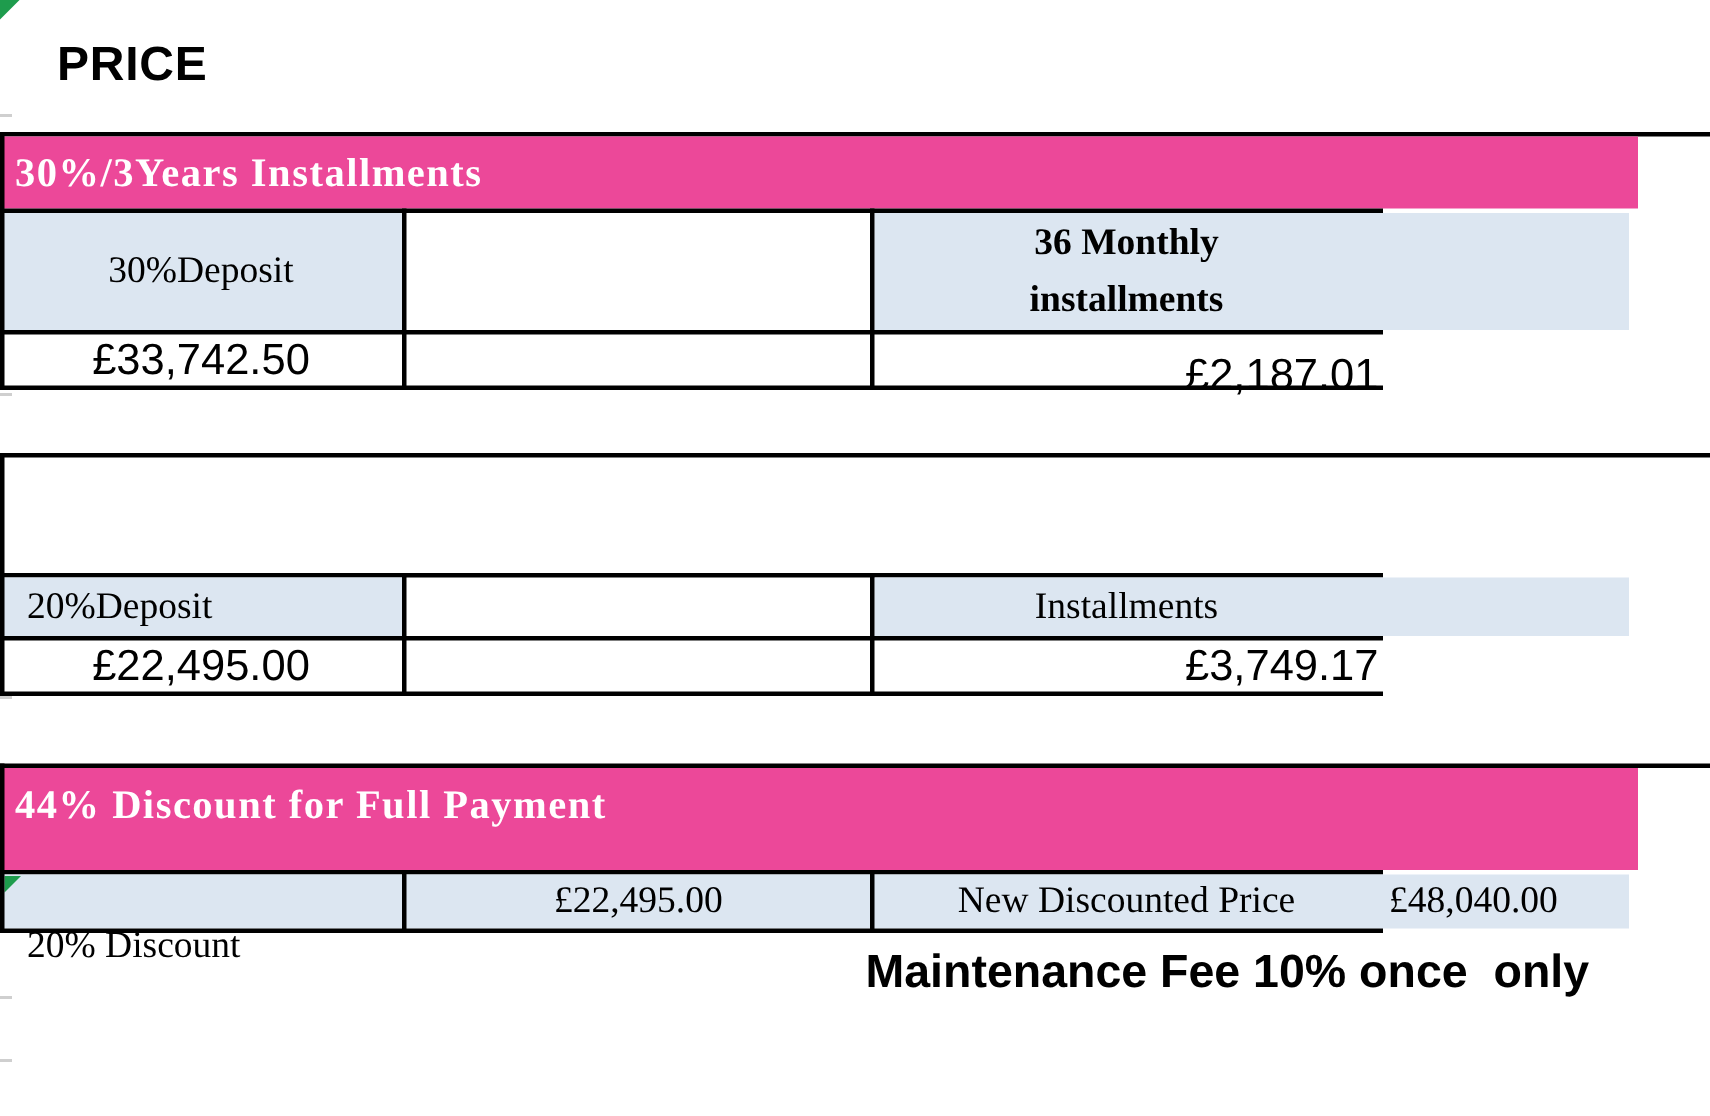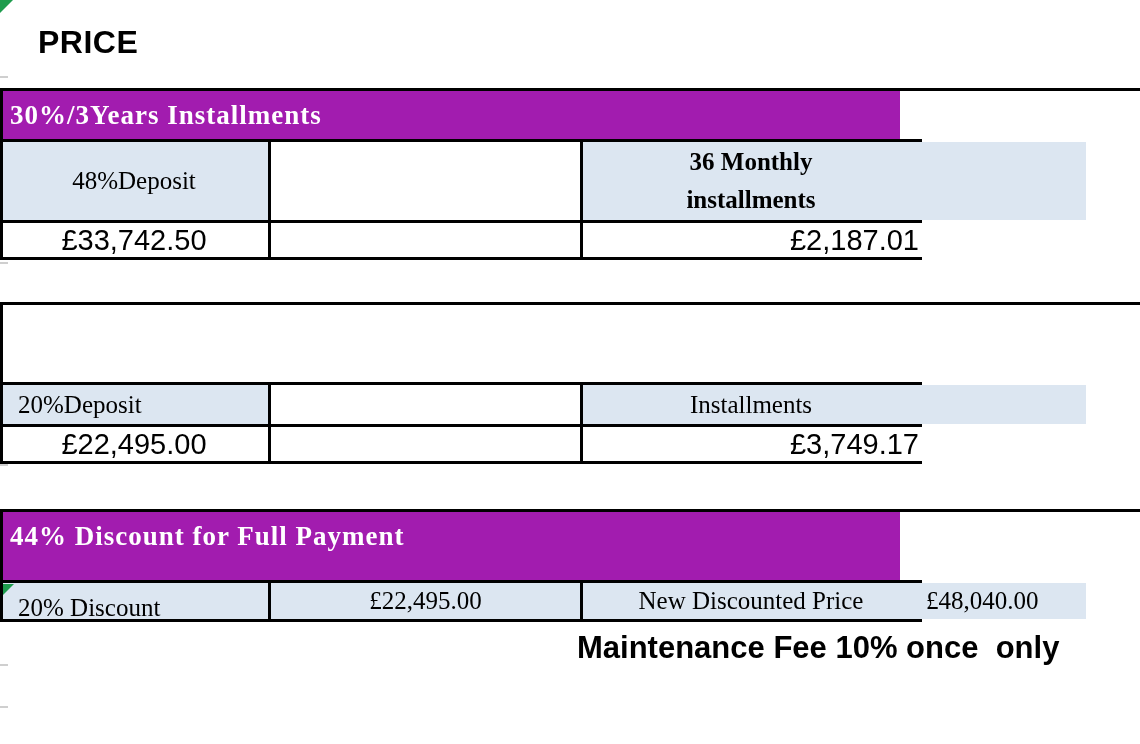--- a/index.html
+++ b/index.html
@@ -3,21 +3,21 @@
 <meta charset="utf-8">
 <style>
   html,body{margin:0;padding:0;background:#fff;}
   #canvas{
     position:relative;width:1140px;height:744px;background:#ffffff;overflow:hidden;
     font-family:"Liberation Serif", serif;color:#000;
   }
   .hline{position:absolute;height:3px;background:#000;}
   .vline{position:absolute;width:3px;background:#000;}
   .tick{position:absolute;left:0;width:8px;height:2px;background:#cfcfcf;}
-  .bar{position:absolute;left:0;width:900px;background:#a21caf;}
+  .bar{position:absolute;left:0;width:1092px;background:#ec4899;}
   .bar-title{
     color:#fff;font-family:"Liberation Serif", serif;font-weight:bold;
     font-size:27px;letter-spacing:1px;padding-left:10px;
   }
   .fill{position:absolute;background:#DCE6F1;}
   .cell{
     position:absolute;display:flex;align-items:center;justify-content:center;
     font-size:25px;font-family:"Liberation Serif", serif;
   }
   .cell.left{justify-content:flex-start;padding-left:18px;}
@@ -59,32 +59,32 @@
 
   <div class="hline" style="left:0;top:88px;width:1140px;"></div>
   <div class="bar" style="top:91px;height:48px;display:flex;align-items:center;">
     <span class="bar-title" style="position:static;">30%/3Years Installments</span>
   </div>
   <div class="hline" style="left:0;top:139px;width:922px;"></div>
 
   <div class="fill" style="left:0;top:142px;width:268px;height:78px;"></div>
   <div class="fill" style="left:583px;top:142px;width:503px;height:78px;"></div>
 
-  <div class="cell" style="left:0;top:142px;width:268px;height:78px;">48%Deposit</div>
+  <div class="cell" style="left:0;top:142px;width:268px;height:78px;">30%Deposit</div>
   <div class="cell" style="left:271px;top:142px;width:309px;height:78px;"></div>
   <div class="cell two-line" style="left:583px;top:142px;width:336px;height:78px;">
     <span>36 Monthly</span>
     <span>installments</span>
   </div>
 
   <div class="hline" style="left:0;top:220px;width:922px;"></div>
 
   <div class="cell sans" style="left:0;top:223px;width:268px;height:34px;">£33,742.50</div>
   <div class="cell" style="left:271px;top:223px;width:309px;height:34px;"></div>
-  <div class="cell sans right" style="left:583px;top:223px;width:336px;height:34px;">£2,187.01</div>
+  <div class="cell sans right" style="left:583px;top:233px;width:336px;height:34px;">£2,187.01</div>
 
   <div class="hline" style="left:0;top:257px;width:922px;"></div>
   <div class="vline" style="left:0;top:88px;height:172px;"></div>
   <div class="vline" style="left:268px;top:139px;height:121px;"></div>
   <div class="vline" style="left:580px;top:139px;height:121px;"></div>
 
   <div class="hline" style="left:0;top:302px;width:1140px;"></div>
   <div class="hline" style="left:0;top:382px;width:922px;"></div>
 
   <div class="fill" style="left:0;top:385px;width:268px;height:39px;"></div>
@@ -107,21 +107,21 @@
 
   <div class="hline" style="left:0;top:509px;width:1140px;"></div>
   <div class="bar" style="top:512px;height:68px;">
     <div class="bar-title" style="padding-top:6px;line-height:36px;">44% Discount for Full Payment</div>
   </div>
   <div class="hline" style="left:0;top:580px;width:922px;"></div>
 
   <div class="fill" style="left:0;top:583px;width:1086px;height:36px;"></div>
   <div class="tri small" style="left:3px;top:584px;"></div>
 
-  <div class="cell left" style="left:0;top:590px;width:268px;height:36px;">20% Discount</div>
+  <div class="cell left" style="left:0;top:613px;width:268px;height:36px;">20% Discount</div>
   <div class="cell" style="left:271px;top:583px;width:309px;height:36px;">£22,495.00</div>
   <div class="cell" style="left:583px;top:583px;width:336px;height:36px;">New Discounted Price</div>
   <div class="cell left" style="left:922px;top:583px;width:164px;height:36px;padding-left:4px;">£48,040.00</div>
 
   <div class="hline" style="left:0;top:619px;width:922px;"></div>
   <div class="vline" style="left:0;top:509px;height:113px;"></div>
   <div class="vline" style="left:268px;top:580px;height:42px;"></div>
   <div class="vline" style="left:580px;top:580px;height:42px;"></div>
 
   <div class="note" style="top:630px;">Maintenance Fee 10% once  only</div>

